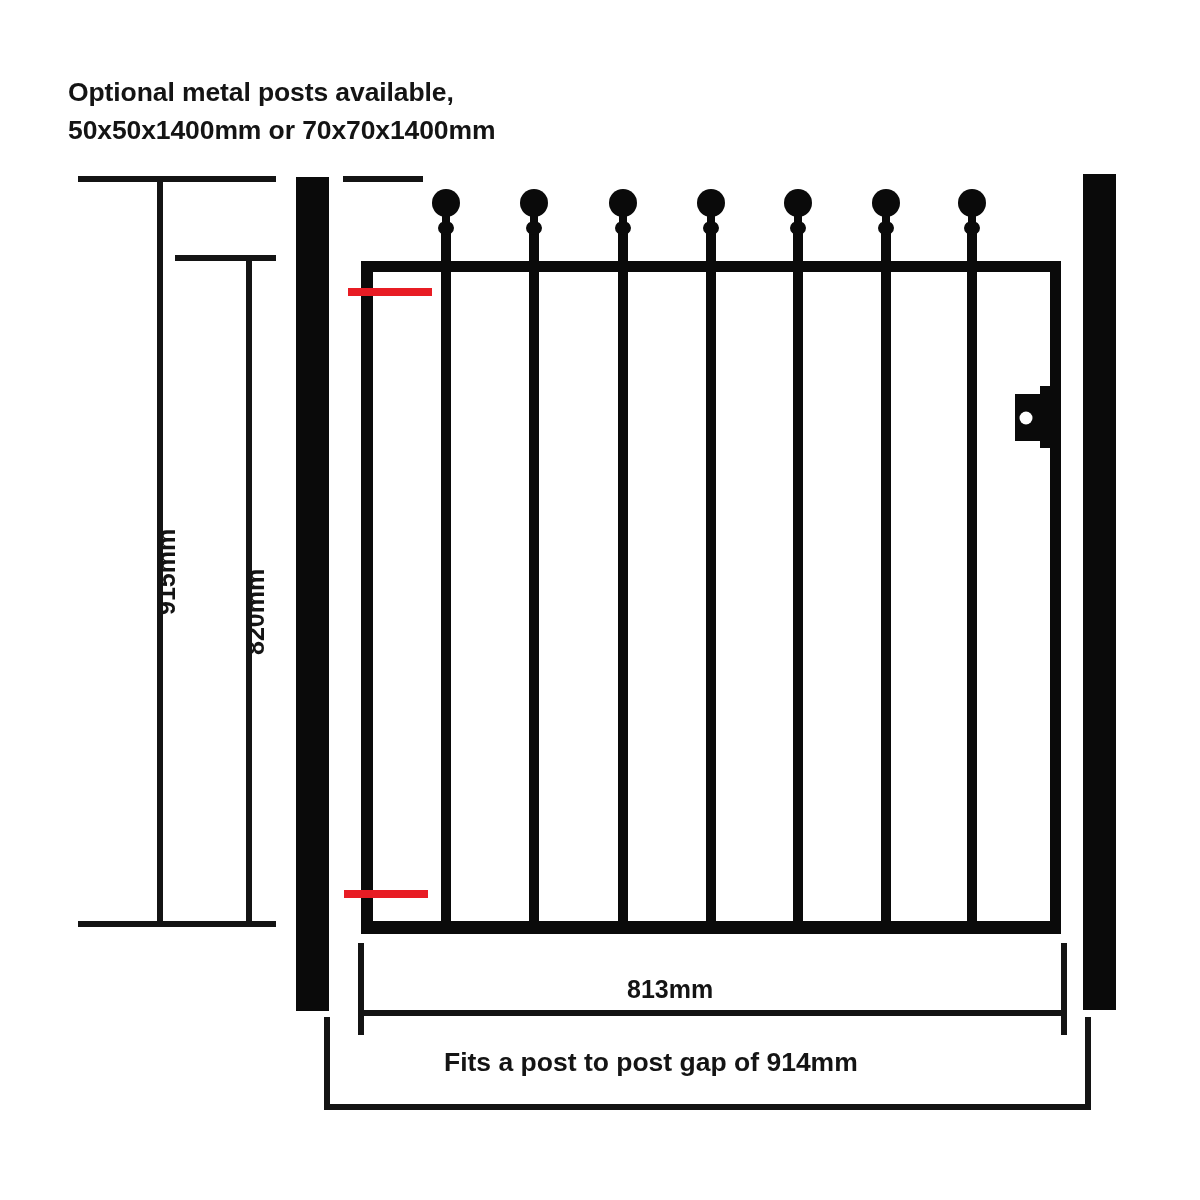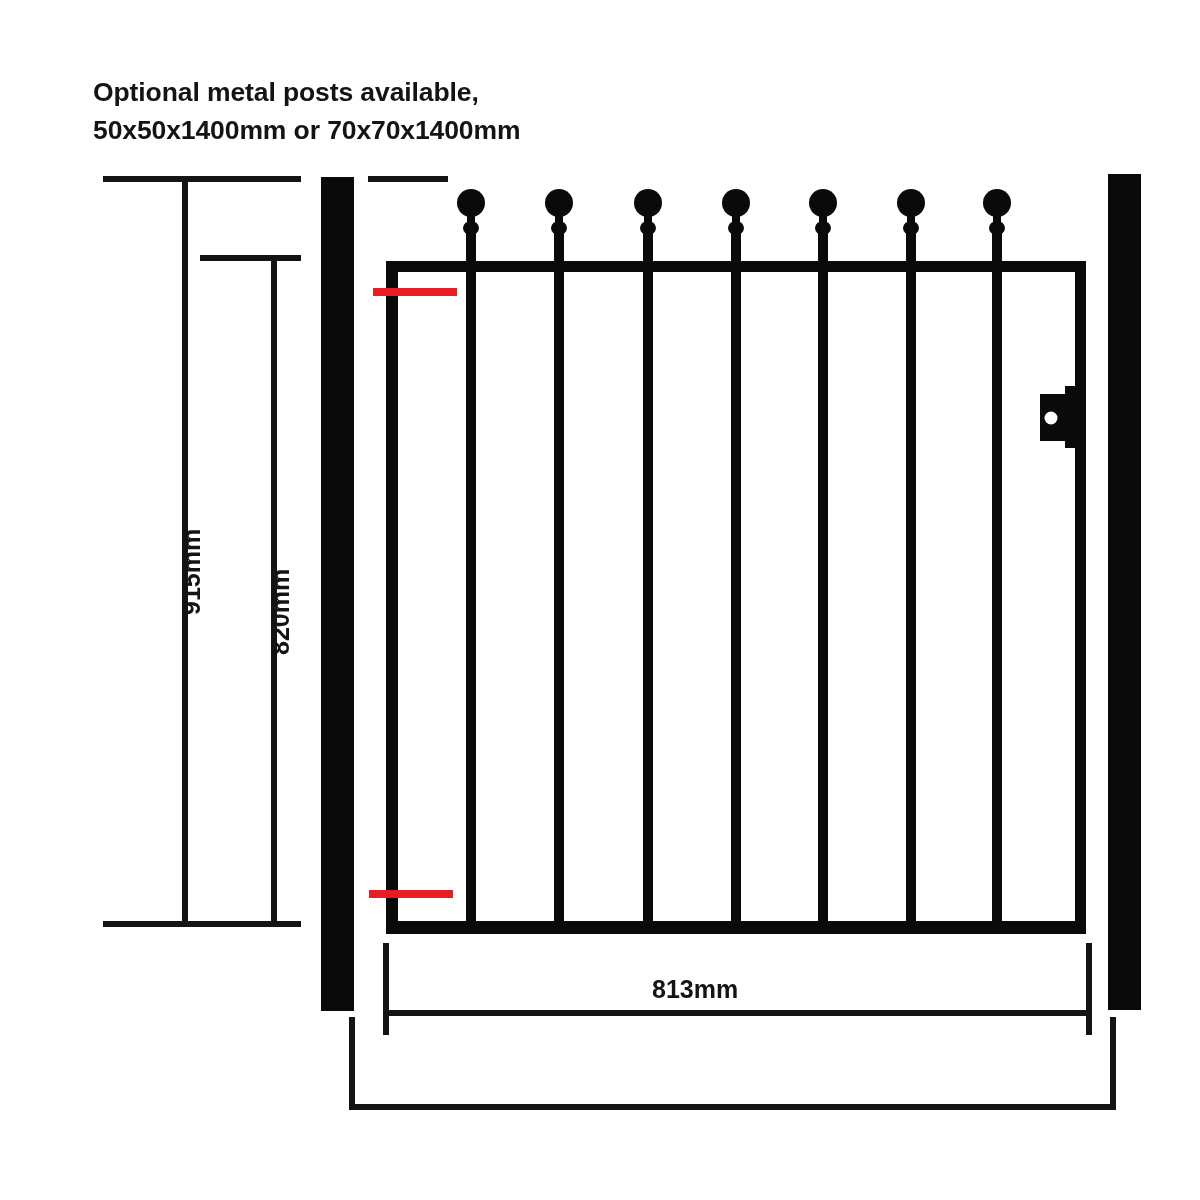--- a/index.html
+++ b/index.html
@@ -2,21 +2,21 @@
 <html><head>
 <meta charset="utf-8">
 <style>
   html,body{margin:0;padding:0;}
   body{
     width:1200px;height:1200px;
     background:#ffffff;
     font-family:"Liberation Sans", sans-serif;
     overflow:hidden;
   }
-  #stage{position:relative;width:1095px;height:1200px;margin-left:25px;}
+  #stage{position:relative;width:1095px;height:1200px;}
 
   .note{
     position:absolute;
     left:68px; top:74px;
     font-size:26.5px;
     font-weight:bold;
     color:#141414;
     line-height:1.42;
     letter-spacing:-0.1px;
     white-space:pre-line;
@@ -44,20 +44,21 @@
 
   <div class="note">Optional metal posts available,
 50x50x1400mm or 70x70x1400mm</div>
 
   <div class="dimtext vert" style="left:152px; top:615px;">915mm</div>
 
   <div class="dimtext vert" style="left:241px; top:655px;">820mm</div>
 
   <div class="dimtext" style="left:627px; top:975px;">813mm</div>
 
+  <div class="dimtext big" style="left:444px; top:1047px;">Fits a post to post gap of 914mm</div>
 
   <svg id="art" viewBox="0 0 1200 1200">
 
     <g fill="#141414">
 
       <rect x="78" y="176" width="198" height="6"></rect>
 
       <rect x="157" y="178" width="6" height="748"></rect>
 
       <rect x="78" y="921" width="198" height="6"></rect>

